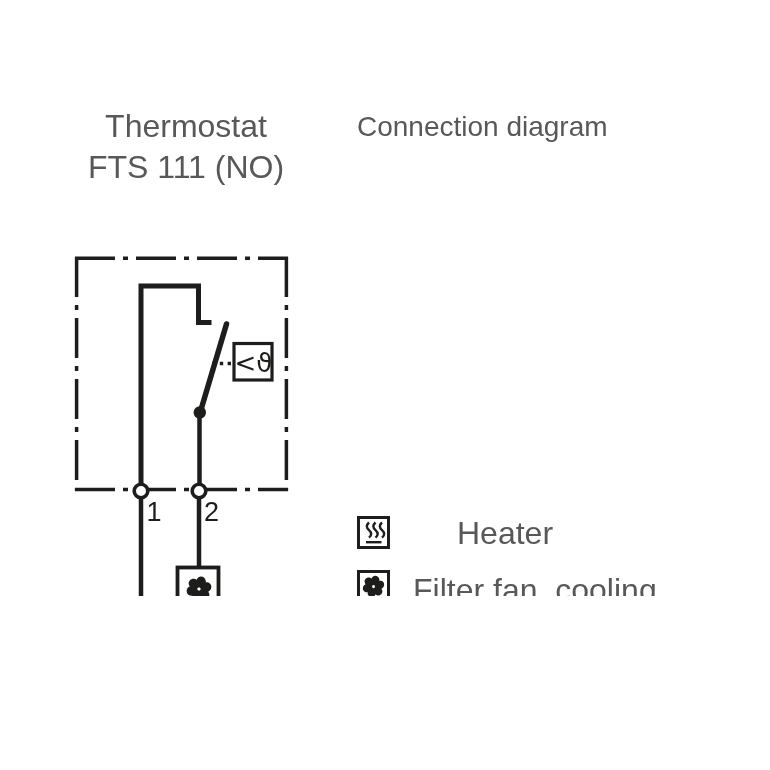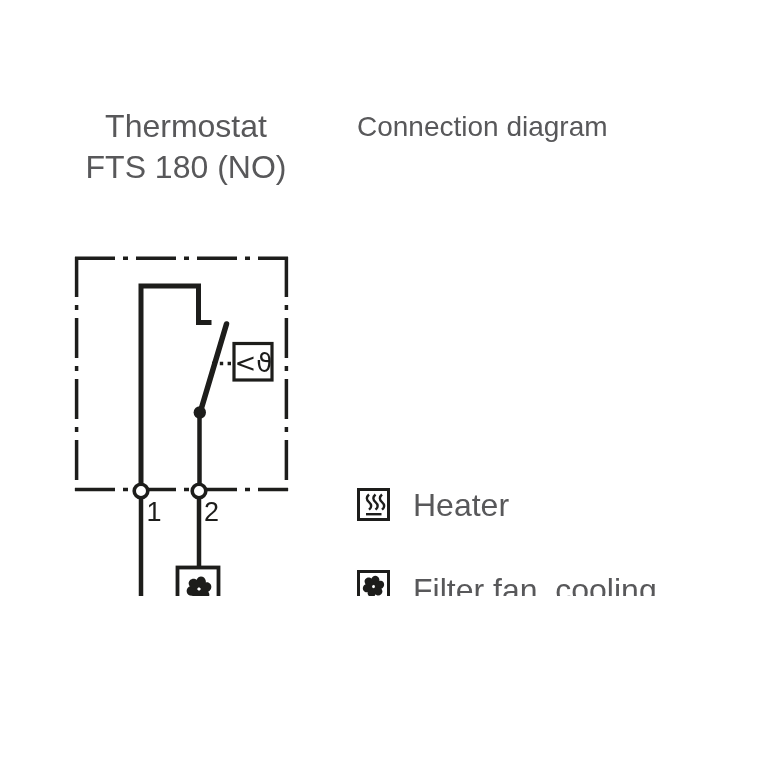--- a/index.html
+++ b/index.html
@@ -10,42 +10,42 @@
   .title-left{
     position:absolute;left:36px;top:106px;width:300px;
     text-align:center;font-size:32px;line-height:41px;color:#58585a;
   }
   .title-right{
     position:absolute;left:357px;top:106px;width:380px;
     font-size:28px;line-height:41px;color:#58585a;
   }
   .diagram-svg{position:absolute;left:0;top:0;width:770px;height:770px;}
   .legend-row{position:absolute;display:flex;align-items:flex-start;}
-  .legend-row.row-heater{left:357px;top:488px;}
+  .legend-row.row-heater{left:357px;top:516px;gap:44px;}
   .legend-row.row-fan{left:357px;top:570px;}
   .legend-iconbox{
     width:33px;height:33px;box-sizing:border-box;border:3px solid #1d1d1b;
     background:#fff;flex:0 0 auto;display:flex;align-items:center;justify-content:center;
   }
   .legend-label{
     margin-left:23px;font-size:32px;line-height:41px;color:#58585a;
   }
   .row-heater .legend-label{line-height:34px;margin-top:0px;}
   .row-fan .legend-label{width:290px;}
   .svg-text{font-family:"Liberation Sans",sans-serif;}
   .theta-text{font-family:"DejaVu Sans",sans-serif;}
 </style>
 </head>
 <body>
 
 <div class="canvas">
 
   <div class="title-left">
     <div>Thermostat</div>
-    <div>FTS 180 (NO)</div>
+    <div>FTS 111 (NO)</div>
   </div>
 
   <div class="title-right">Connection diagram</div>
 
   <svg class="diagram-svg" viewBox="0 0 770 770">
     <defs>
       <symbol id="fan-sym" viewBox="-14 -14 28 28">
         <g fill="#1d1d1b" transform="rotate(14)">
           <path d="M1.6 -1.2 C 4.6 -3.2 5.8 -6.4 4.4 -9.4 C 3 -12.4 -1 -13.2 -3.2 -10.8 C -5 -8.8 -4.6 -5.6 -2.6 -3.4 C -1.4 -2.2 -0.2 -1.4 1.6 -1.2 Z"></path>
           <path d="M1.6 -1.2 C 4.6 -3.2 5.8 -6.4 4.4 -9.4 C 3 -12.4 -1 -13.2 -3.2 -10.8 C -5 -8.8 -4.6 -5.6 -2.6 -3.4 C -1.4 -2.2 -0.2 -1.4 1.6 -1.2 Z" transform="rotate(60)"></path>

